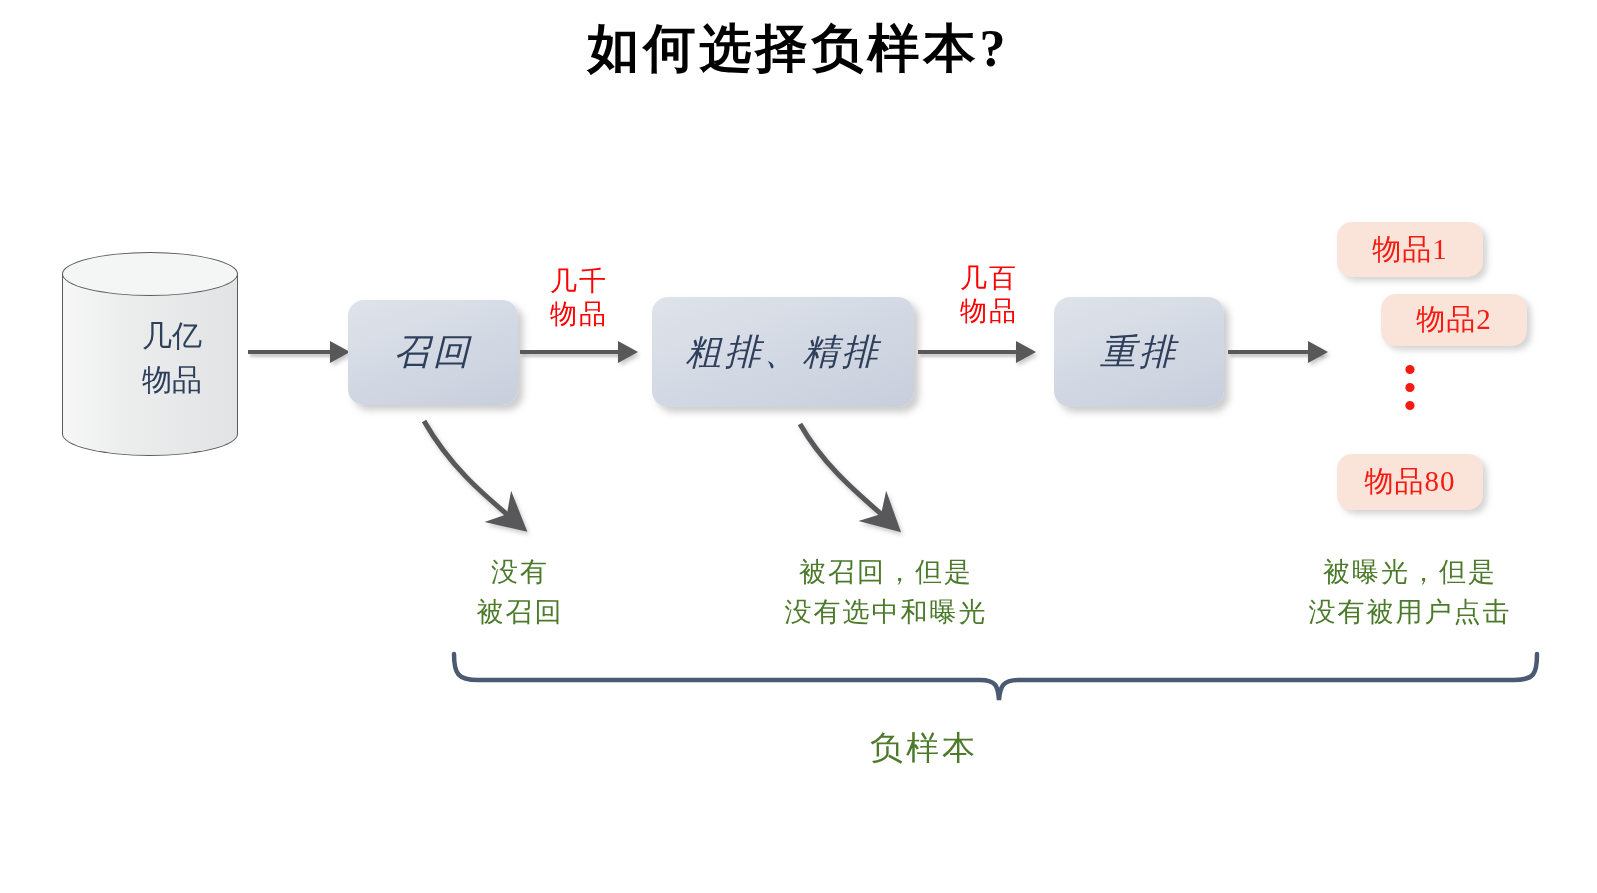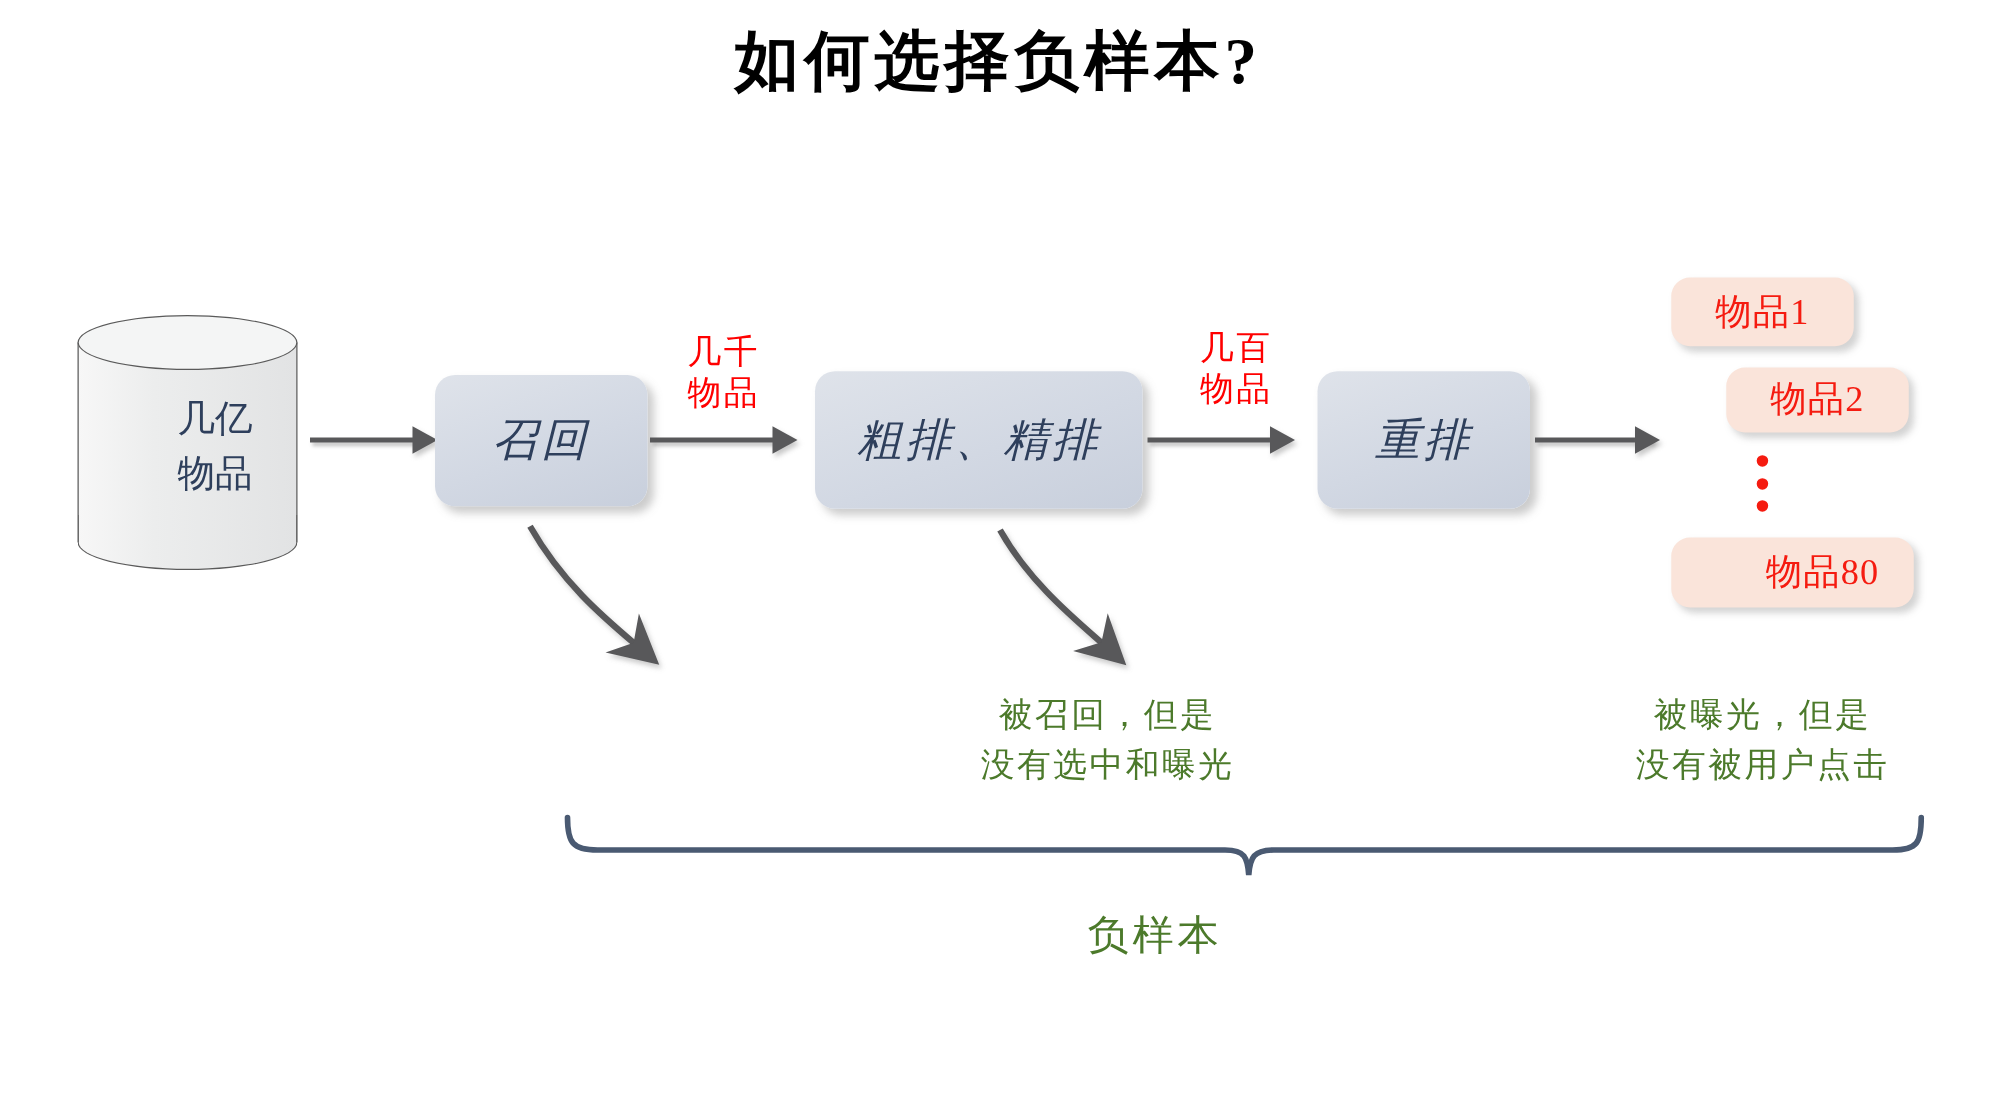--- a/index.html
+++ b/index.html
@@ -155,21 +155,21 @@
     display: flex;
     align-items: center;
     justify-content: center;
     color: #f51b10;
     font-size: 29px;
     font-family: "Liberation Serif", "DejaVu Serif", serif;
     letter-spacing: 1px;
   }
   #item-0 { left: 1337px; top: 222px; width: 146px; height: 55px; }
   #item-1 { left: 1337px; top: 294px; width: 146px; height: 52px; margin-left: 44px; }
-  #item-2 { left: 1337px; top: 430px; width: 146px; height: 56px; padding-left: 48px; }
+  #item-2 { left: 1337px; top: 454px; width: 146px; height: 56px; }
   .ellipsis-dots {
     position: absolute;
     left: 1337px;
     top: 360px;
     width: 146px;
     text-align: center;
     color: #f51b10;
     font-size: 34px;
     line-height: 18px;
     letter-spacing: 0;
@@ -273,20 +273,22 @@
     <path d="M 424,421 C 452,470 488,498 516,522" stroke="#58585a" stroke-width="5" fill="none" marker-end="url(#curvehead)" filter="url(#softshadow)"></path>
 
     <path d="M 800,424 C 826,470 866,500 890,522" stroke="#58585a" stroke-width="5" fill="none" marker-end="url(#curvehead)" filter="url(#softshadow)"></path>
 
     <path d="M 454,654 C 454,674 458,680 478,680
              L 980,680 C 996,680 998,686 999,700
              C 1000,686 1003,680 1019,680
              L 1514,680 C 1534,680 1537,674 1537,654" stroke="#4a5a72" stroke-width="4.5" fill="none" stroke-linecap="round"></path>
   </svg>
 
+  <div class="green-note" id="note-0">没有
+被召回</div>
   <div class="green-note" id="note-2">被曝光，但是
 没有被用户点击</div>
   <div class="green-note" id="note-1">被召回，但是
 没有选中和曝光</div>
 
   <div class="brace-label">负样本</div>
 
 </div>
 
 </body></html>

